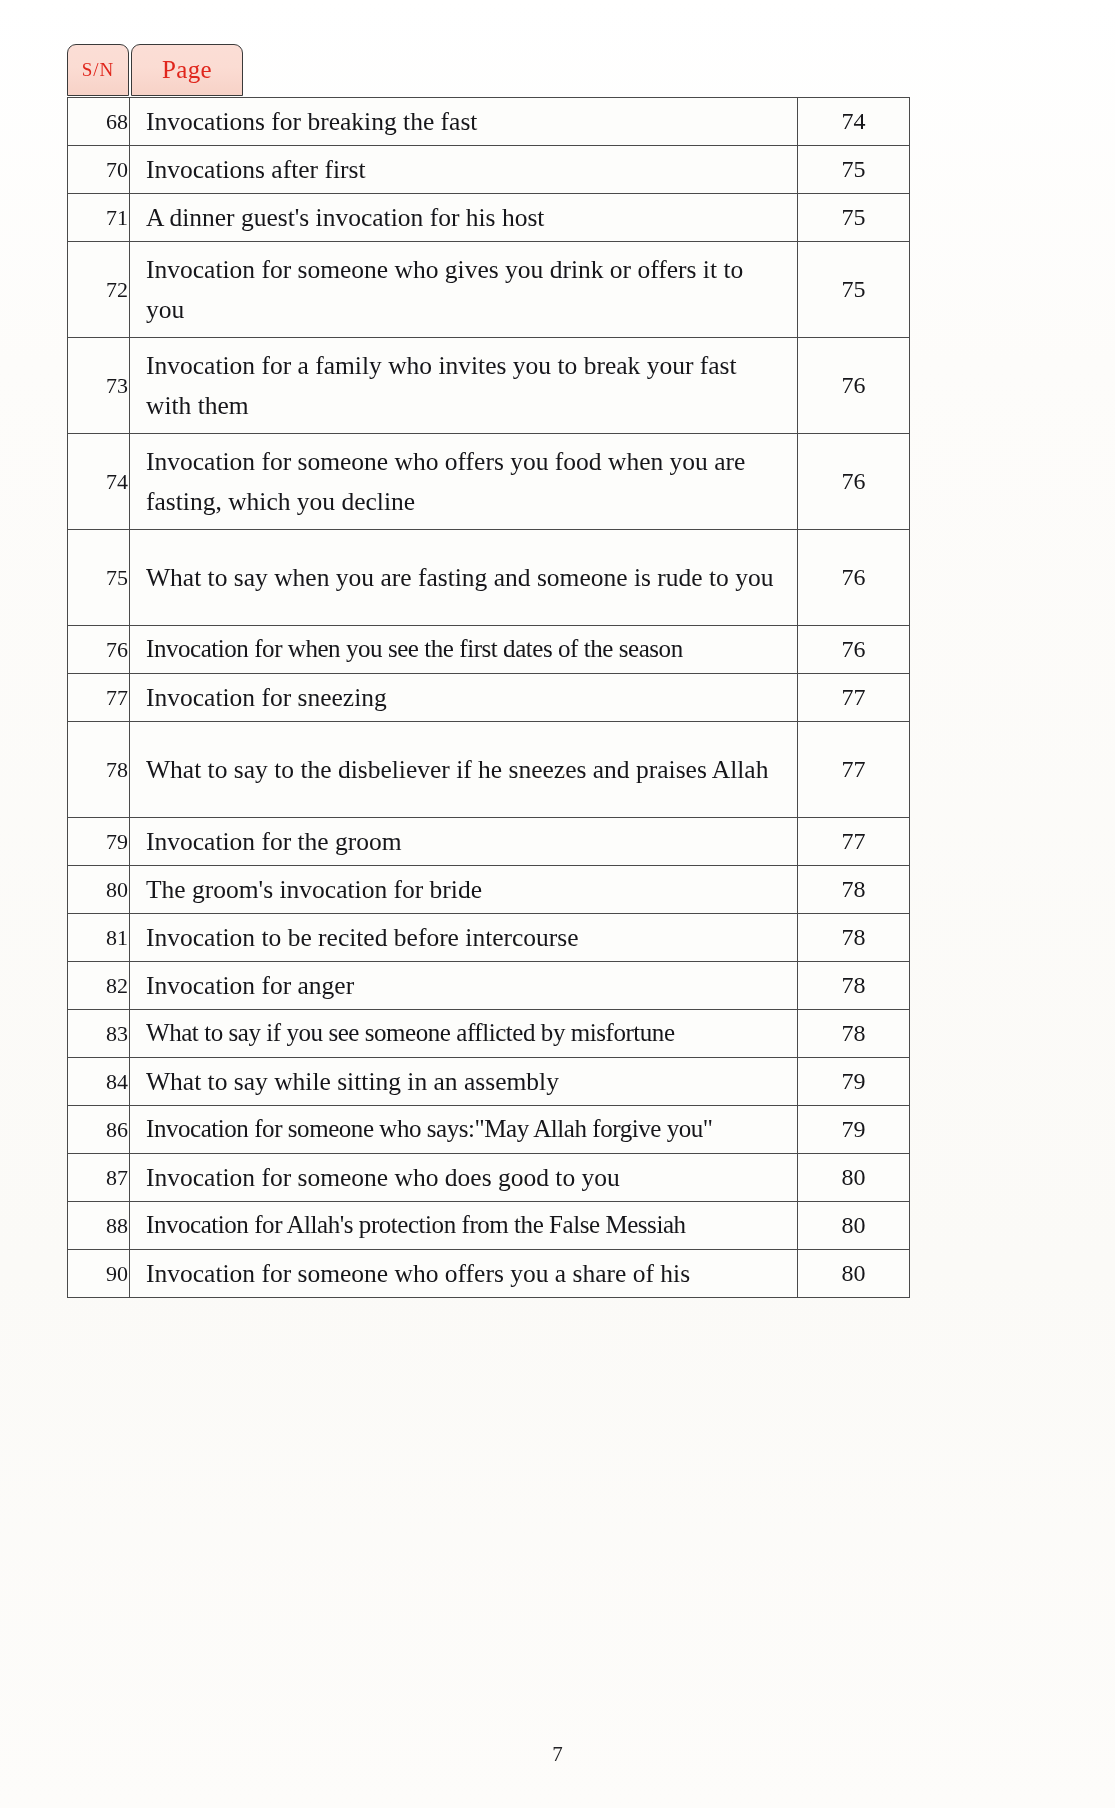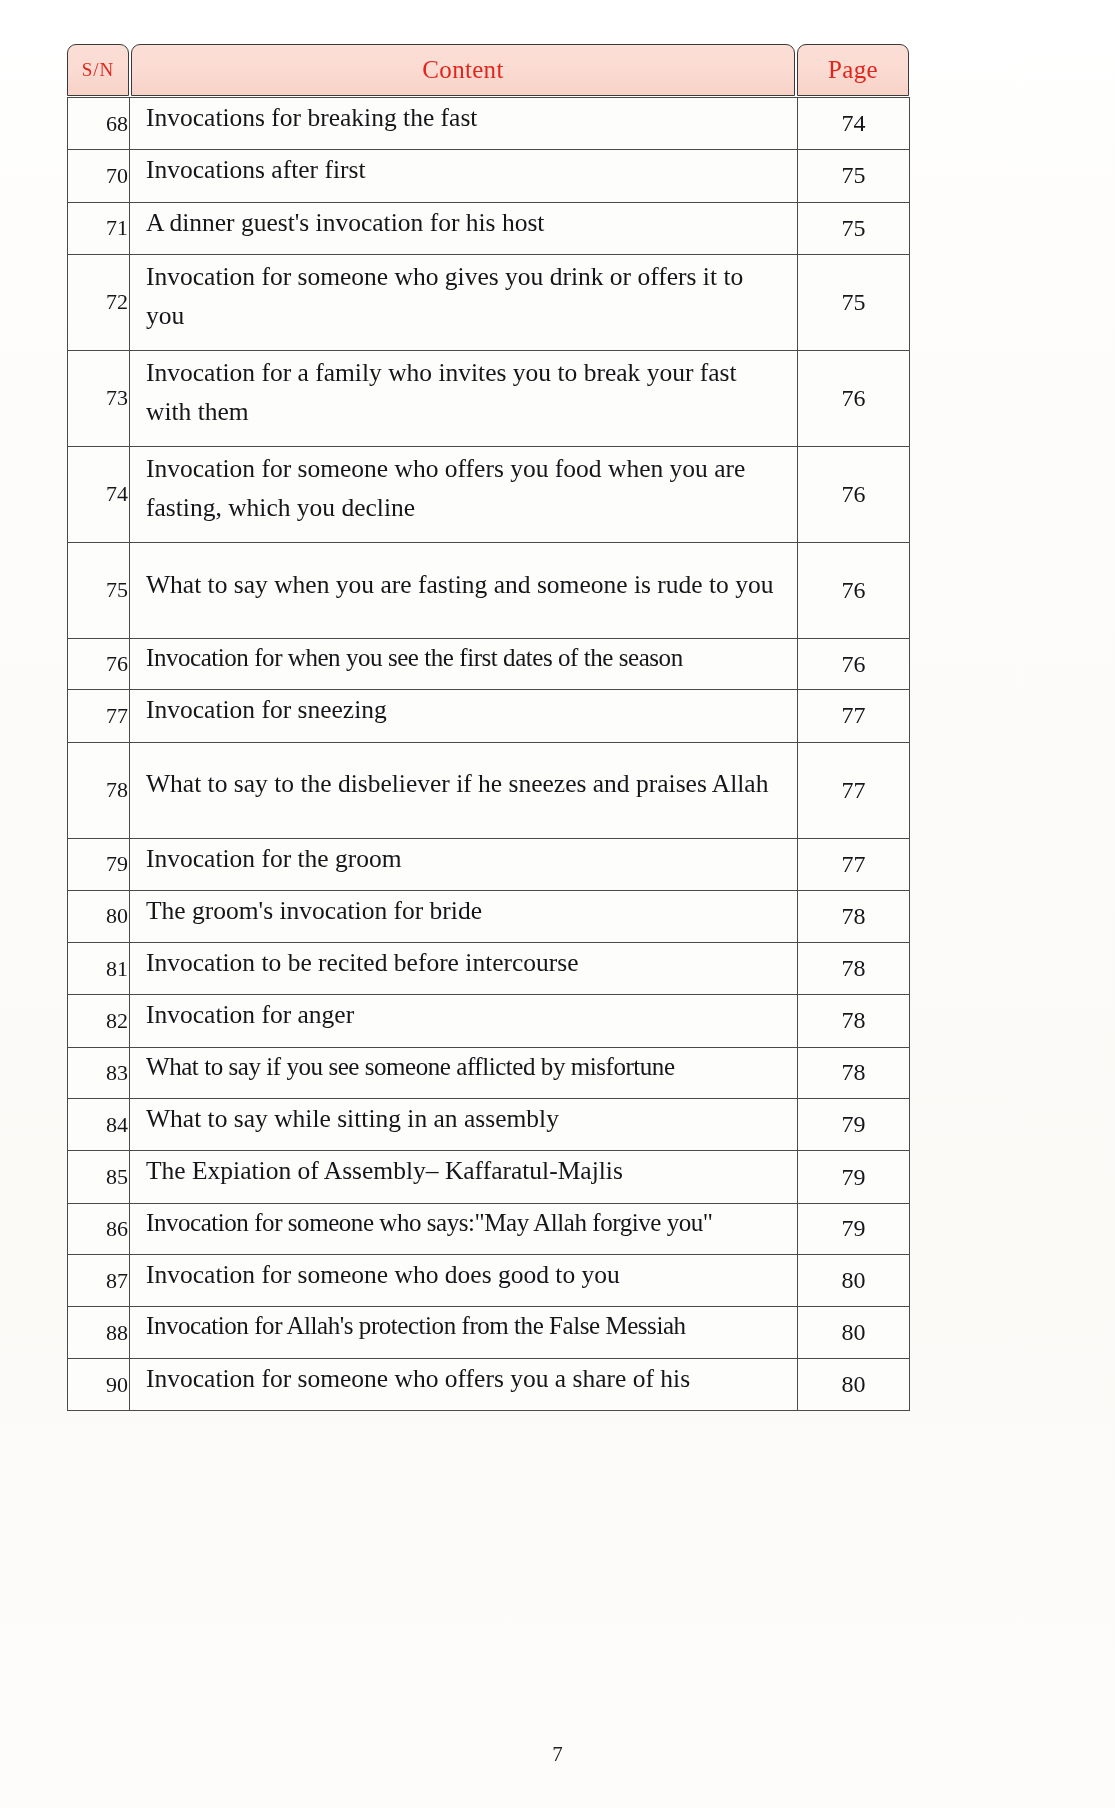--- a/index.html
+++ b/index.html
@@ -88,21 +88,21 @@
   }
   td.c-sn {
     width: 62px;
     text-align: right;
     vertical-align: middle;
     font-size: 22px;
     color: #1a1a1d;
   }
   td.c-content {
     width: 668px;
-    padding: 0 10px 12px 16px;
+    padding: 0 10px 0 16px;
     vertical-align: middle;
     font-size: 25.5px;
     line-height: 1.54;
     color: #111114;
   }
   td.c-page {
     width: 112px;
     text-align: center;
     vertical-align: middle;
     font-size: 24px;
@@ -130,21 +130,20 @@
 </head>
 <body>
 
 <div class="page-sheet"></div>
 <div class="scan-shadow-top"></div>
 
 <div class="toc-wrap">
 
   <div class="toc-header">
     <div class="hcell sn">S/N</div>
-    <div class="hcell content">Content</div>
     <div class="hcell page">Page</div>
   </div>
 
   <table class="toc">
     <tbody>
         <tr class="r-one">
           <td class="c-sn">68</td>
           <td class="c-content">Invocations for breaking the fast</td>
           <td class="c-page">74</td>
         </tr>
@@ -217,25 +216,20 @@
           <td class="c-sn">83</td>
           <td class="c-content tight">What to say if you see someone afflicted by misfortune</td>
           <td class="c-page">78</td>
         </tr>
         <tr class="r-one">
           <td class="c-sn">84</td>
           <td class="c-content">What to say while sitting in an assembly</td>
           <td class="c-page">79</td>
         </tr>
         <tr class="r-one">
-          <td class="c-sn">85</td>
-          <td class="c-content">The Expiation of Assembly– Kaffaratul-Majlis</td>
-          <td class="c-page">79</td>
-        </tr>
-        <tr class="r-one">
           <td class="c-sn">86</td>
           <td class="c-content tight">Invocation for someone who says:"May Allah forgive you"</td>
           <td class="c-page">79</td>
         </tr>
         <tr class="r-one">
           <td class="c-sn">87</td>
           <td class="c-content">Invocation for someone who does good to you</td>
           <td class="c-page">80</td>
         </tr>
         <tr class="r-one">

